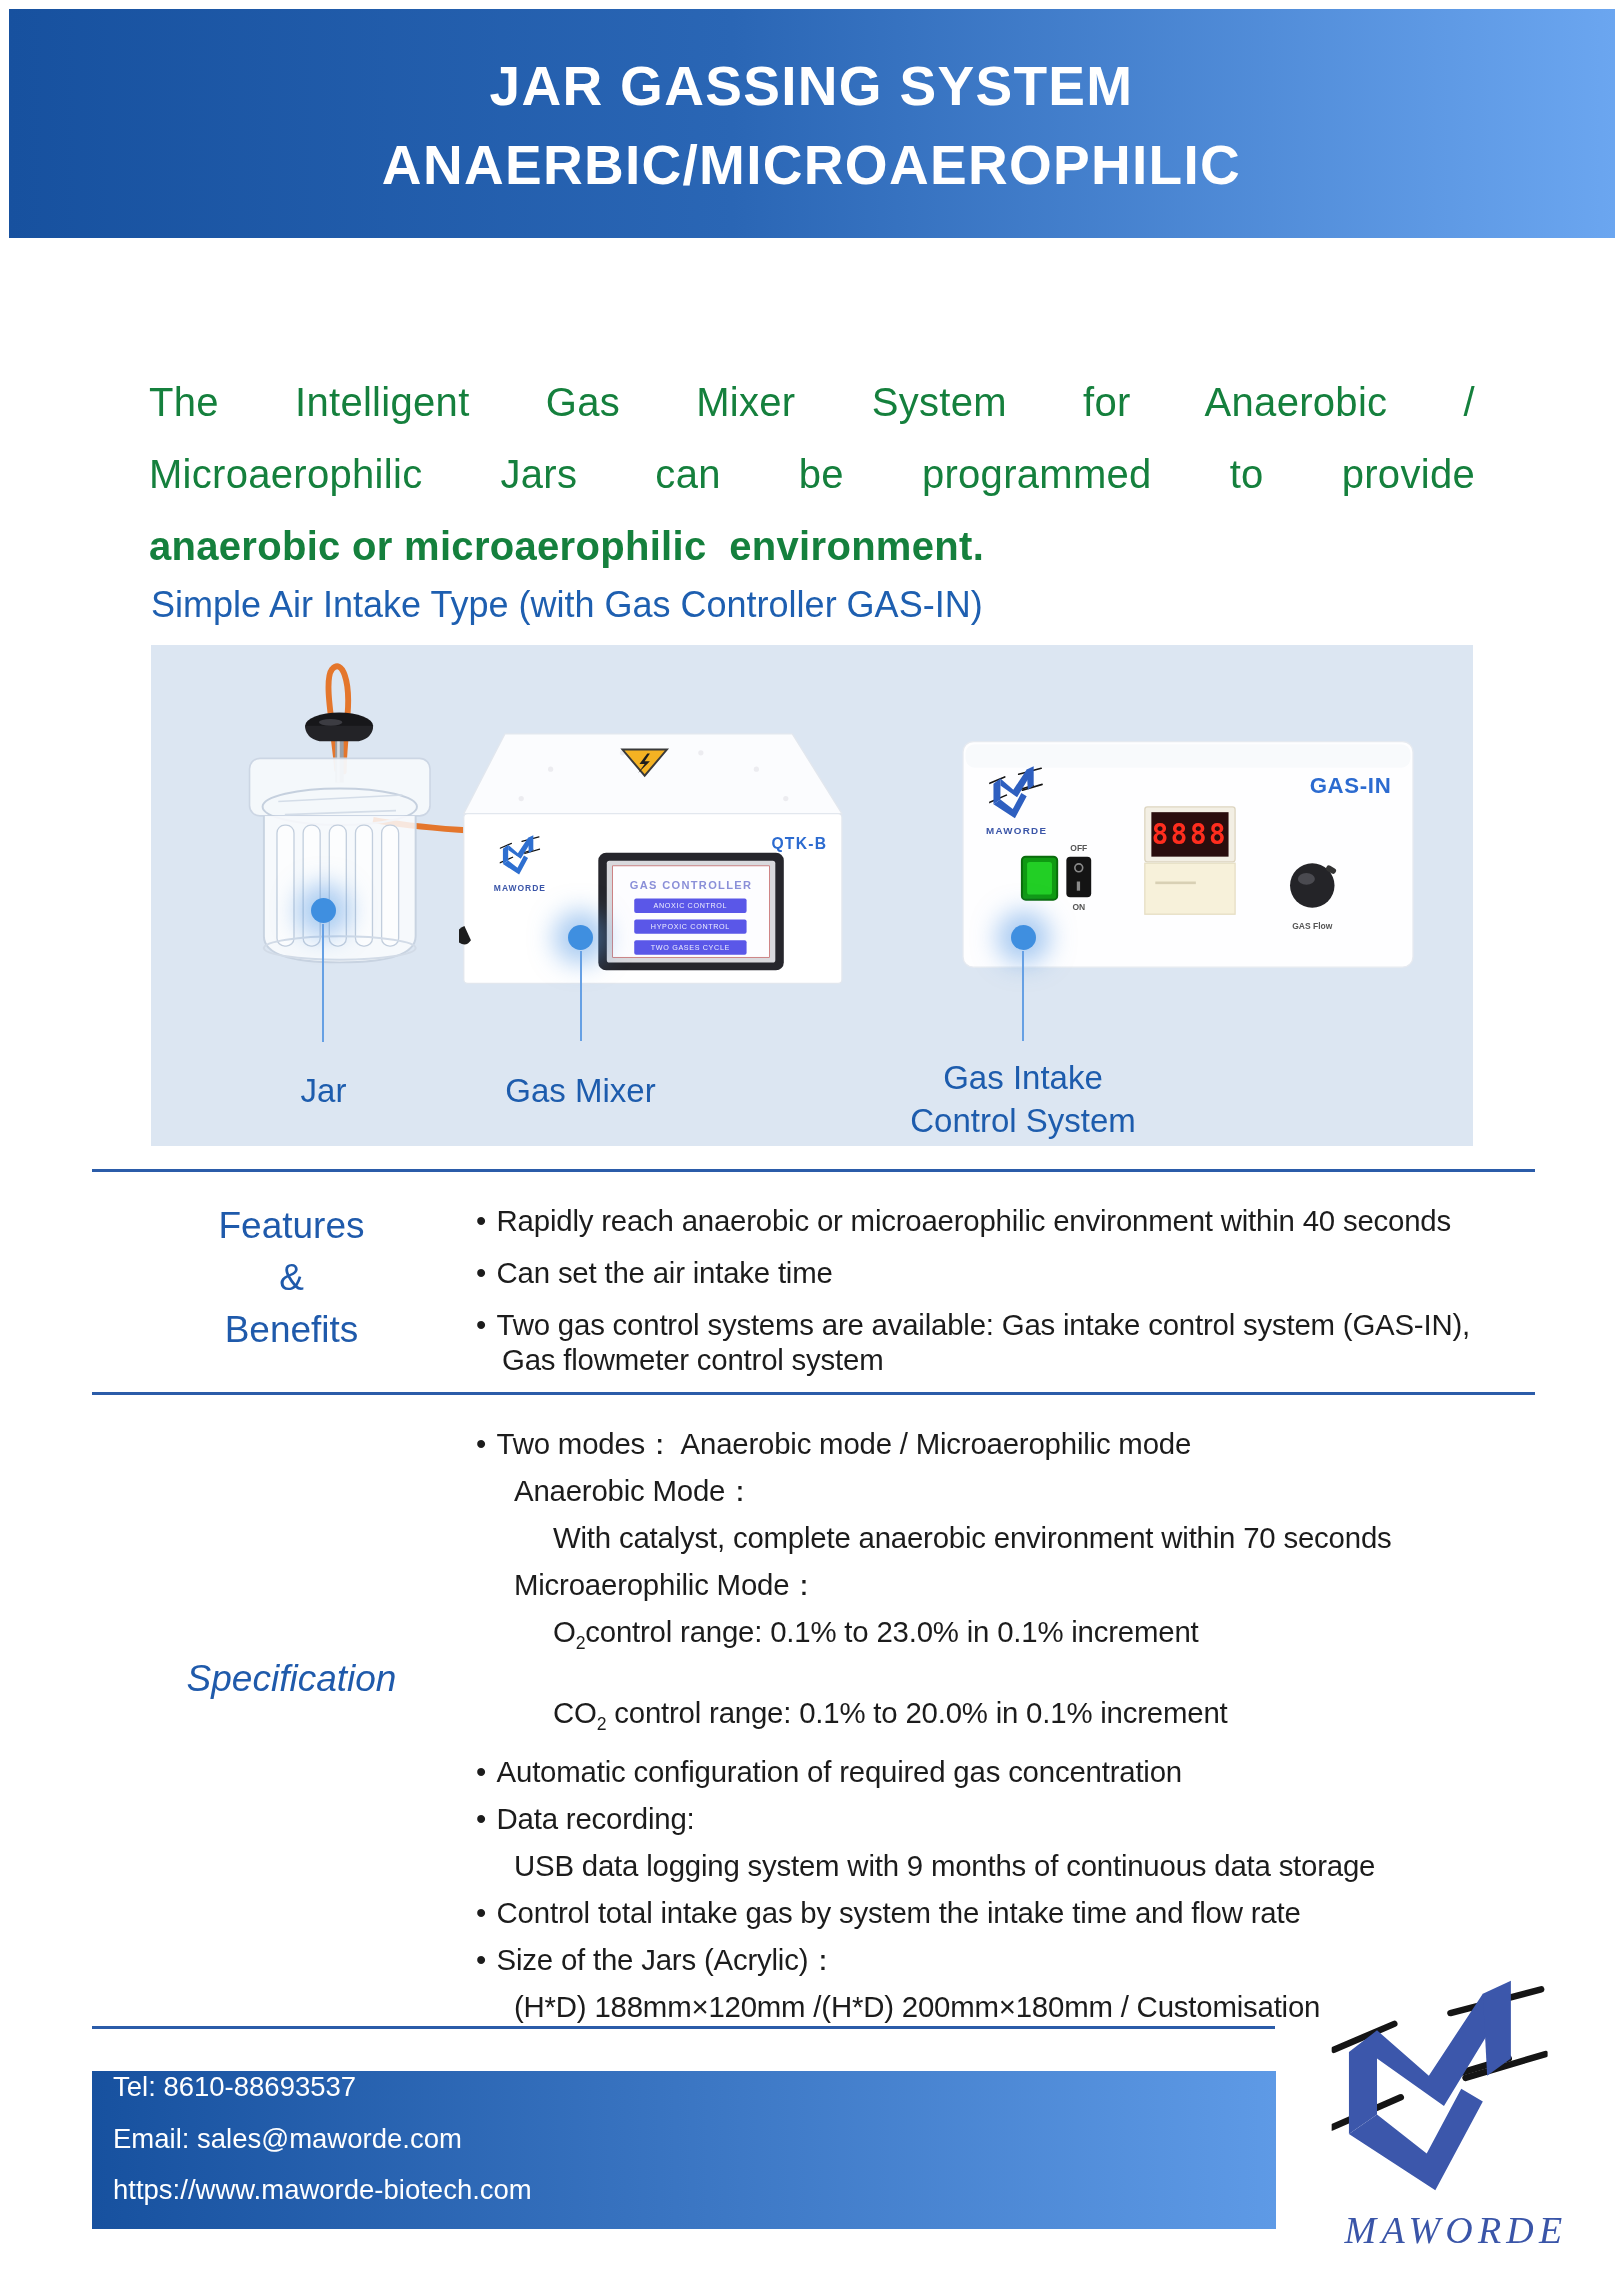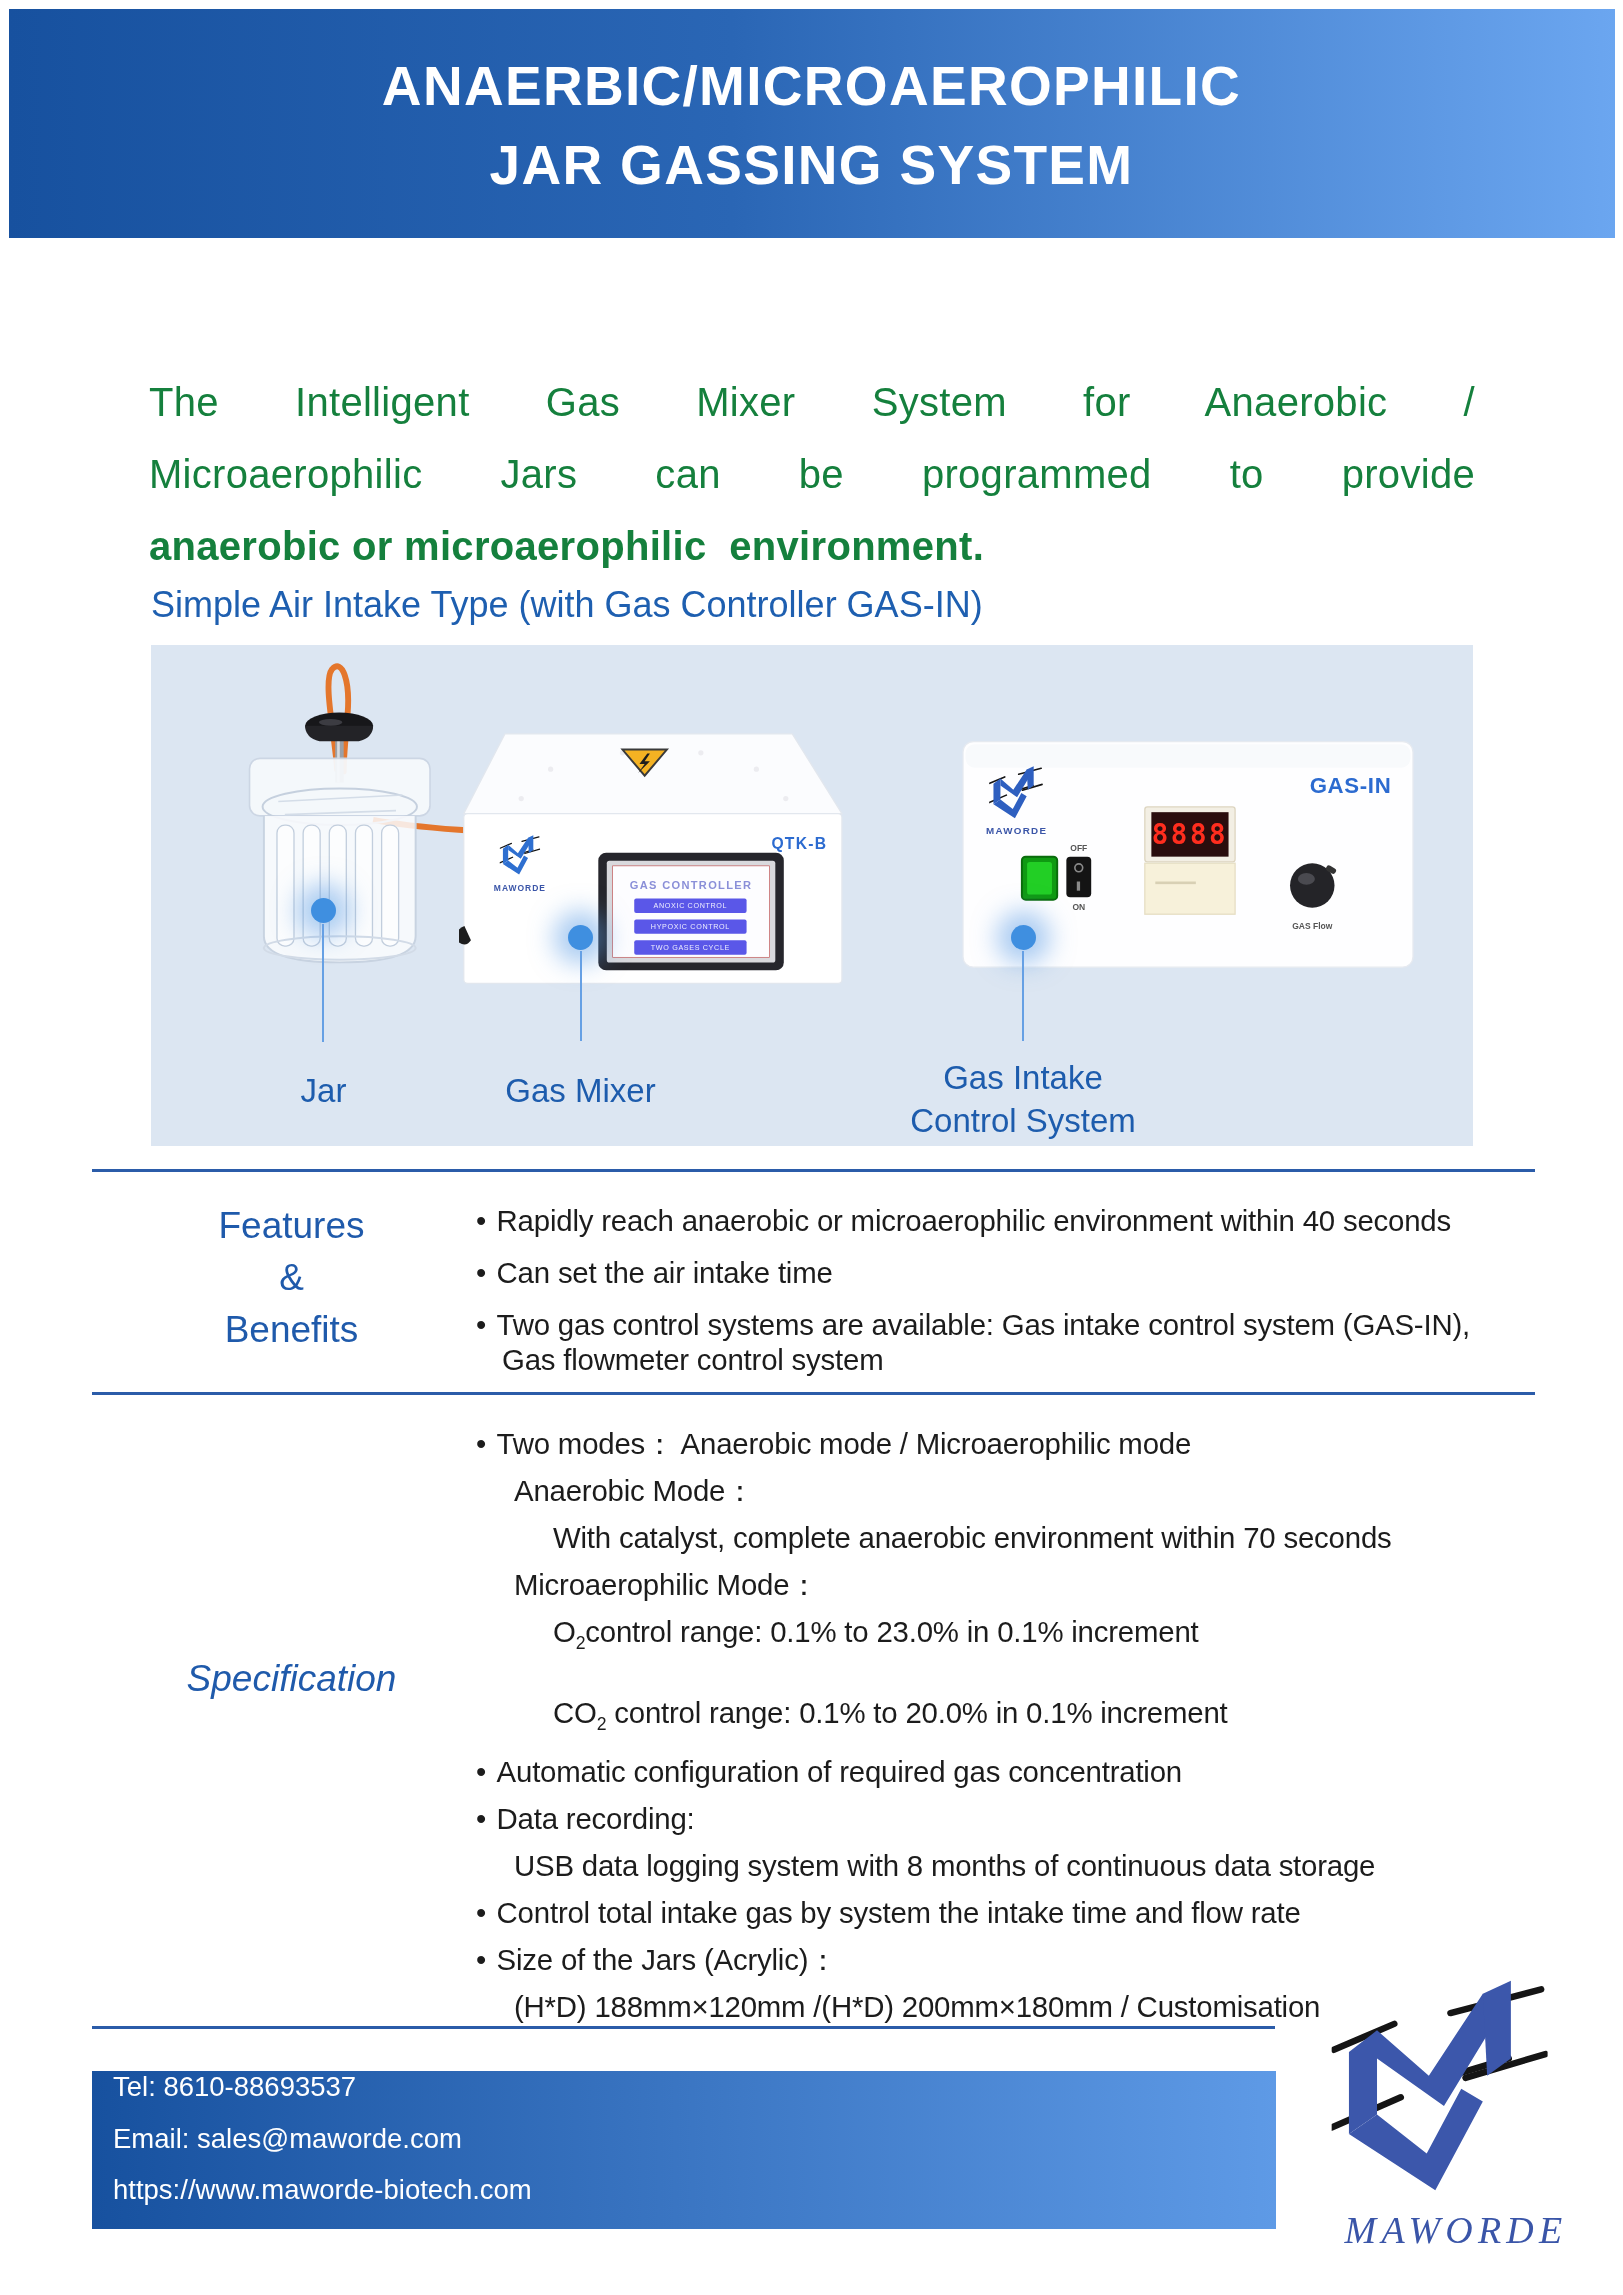--- a/index.html
+++ b/index.html
@@ -100,22 +100,22 @@
           <path d="M21,25 L45,46 L70,8 L80,14 L52,60 L21,38 Z"></path>
           <path d="M70,8 L83,2 L83,38 L72,46 Z"></path>
           <path d="M8,73 L21,64 L44,82 L60,52 L70,58 L48,99 Z"></path>
         </g>
       </symbol>
     </defs>
   </svg>
 
   <div class="banner">
     <div class="banner-inner">
+      <div class="banner-line">JAR GASSING SYSTEM</div>
       <div class="banner-line">ANAERBIC/MICROAEROPHILIC</div>
-      <div class="banner-line">JAR GASSING SYSTEM</div>
     </div>
   </div>
 
   <div class="intro">
     <div class="intro-line">The Intelligent Gas Mixer System for Anaerobic /</div>
     <div class="intro-line">Microaerophilic Jars can be programmed to provide</div>
     <div class="intro-line last">anaerobic or microaerophilic  environment.</div>
   </div>
 
   <div class="subtitle">Simple Air Intake Type (with Gas Controller GAS-IN)</div>
@@ -259,21 +259,21 @@
 
   <div class="spec-list">
       <div class="spec-line indent0"><span class="marker">•</span><span>Two modes：  Anaerobic mode / Microaerophilic mode</span></div>
       <div class="spec-line indent1"><span>Anaerobic Mode：</span></div>
       <div class="spec-line indent2"><span>With catalyst, complete anaerobic environment within 70 seconds</span></div>
       <div class="spec-line indent1"><span>Microaerophilic Mode：</span></div>
       <div class="spec-line indent2"><span>O</span><sub>2</sub><span>control range: 0.1% to 23.0% in 0.1% increment</span></div>
       <div class="spec-line indent2 gap"><span>CO</span><sub>2</sub><span> control range: 0.1% to 20.0% in 0.1% increment</span></div>
       <div class="spec-line indent0"><span class="marker">•</span><span>Automatic configuration of required gas concentration</span></div>
       <div class="spec-line indent0"><span class="marker">•</span><span>Data recording:</span></div>
-      <div class="spec-line indent1"><span>USB data logging system with 8 months of continuous data storage</span></div>
+      <div class="spec-line indent1"><span>USB data logging system with 9 months of continuous data storage</span></div>
       <div class="spec-line indent0"><span class="marker">•</span><span>Control total intake gas by system the intake time and flow rate</span></div>
       <div class="spec-line indent0"><span class="marker">•</span><span>Size of the Jars (Acrylic)：</span></div>
       <div class="spec-line indent1"><span>(H*D) 188mm×120mm /(H*D) 200mm×180mm / Customisation</span></div>
     </div>
 
   <div id="divider3" class="divider"></div>
 
   <div class="footer">
     <div>Tel: 8610-88693537</div>
     <div>Email: sales@maworde.com</div>

